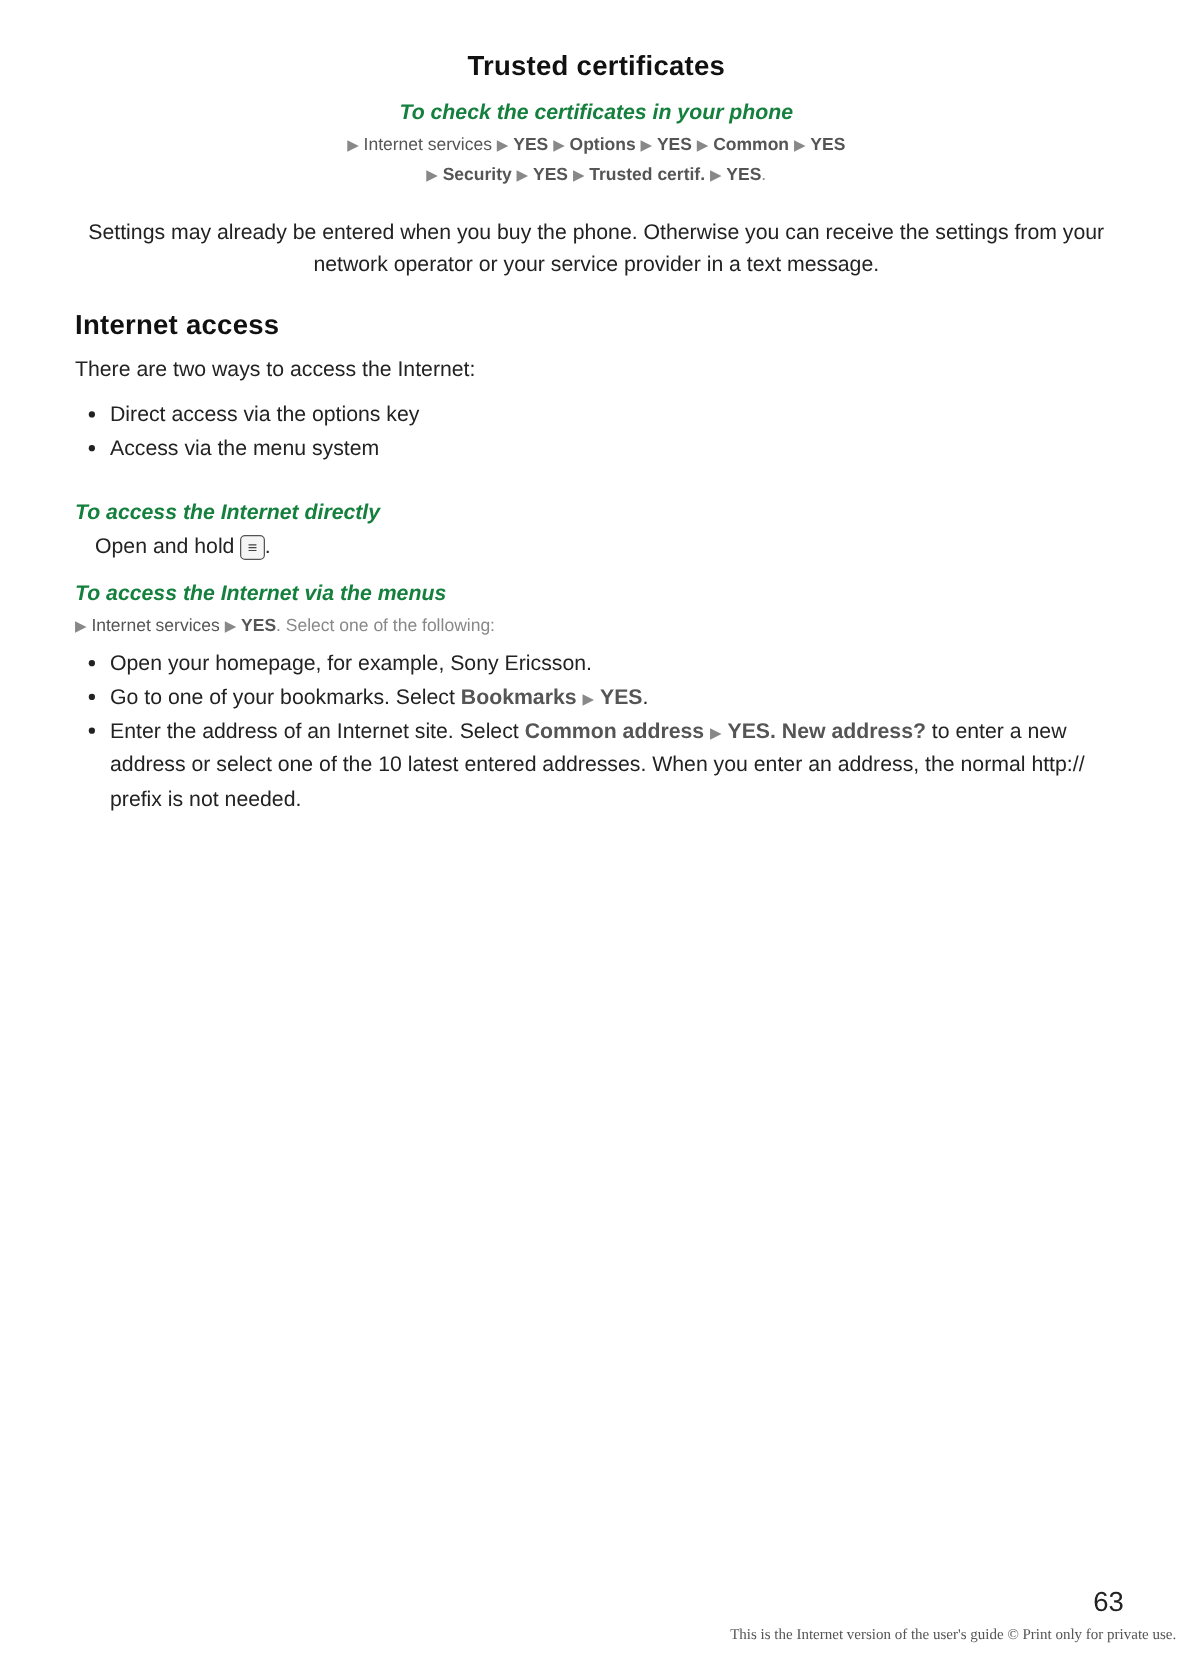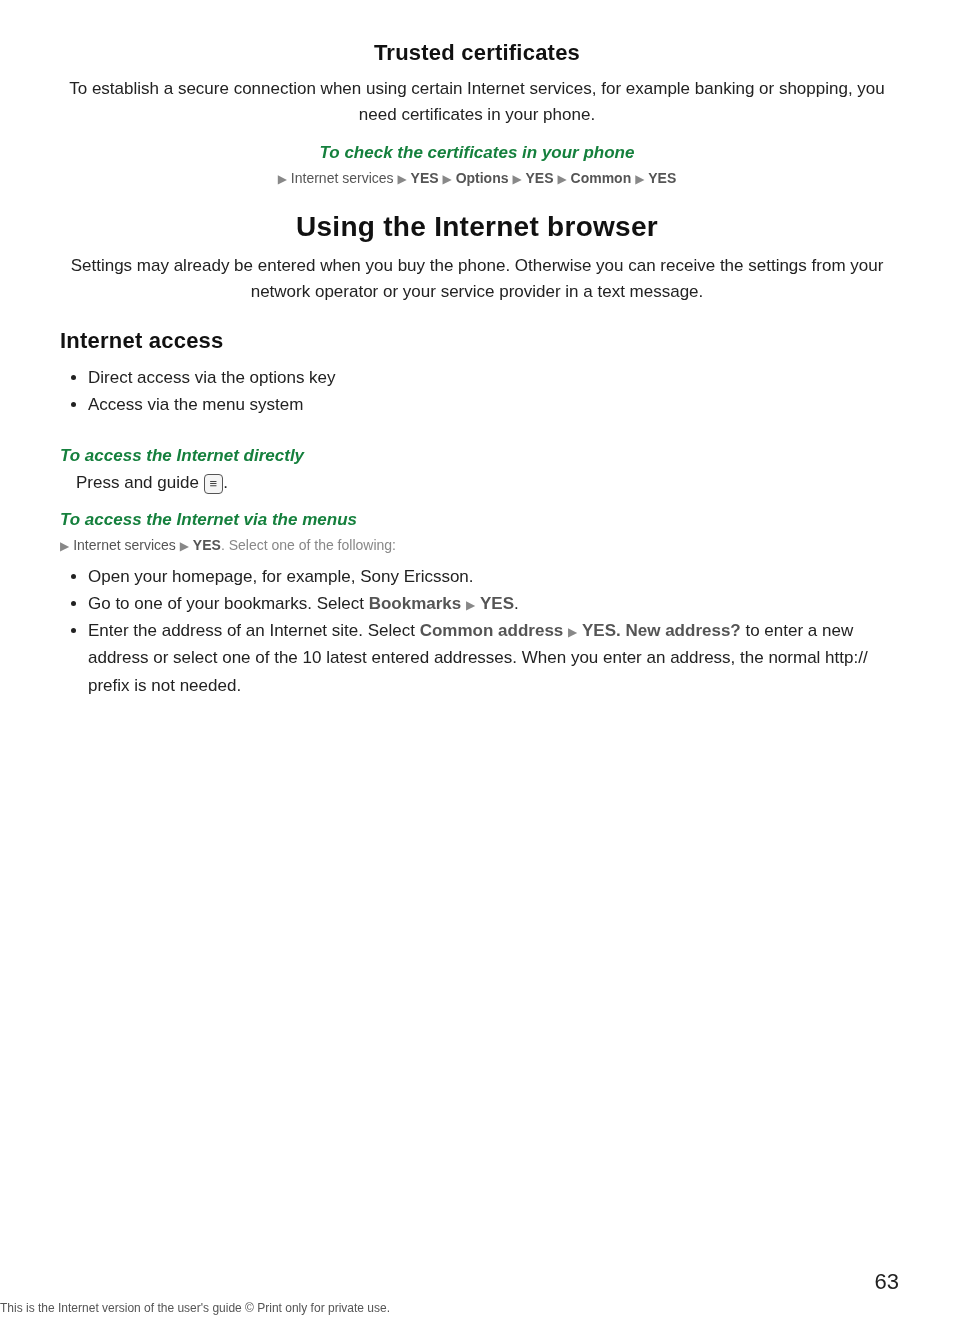--- a/index.html
+++ b/index.html
@@ -92,24 +92,25 @@
       font-size: 13px;
       color: #444;
       vertical-align: middle;
       background: #f5f5f5;
       line-height: 1.4;
     }
     .page-footer {
       position: absolute;
       bottom: 20px;
       left: 0;
-      right: 0;
-      text-align: left;
+      right: 13px;
+      text-align: right;
       font-size: 12px;
       color: #555;
+      font-family: Liberation Serif, serif;
     }
     .page-number {
       position: absolute;
       bottom: 40px;
       right: 55px;
       font-size: 22px;
       color: #222;
       font-weight: normal;
     }
     .divider-section {
@@ -119,46 +120,48 @@
     .nav-arrow {
       color: #888;
       font-size: 12px;
     }
   </style>
 </head>
 <body>
 
 <div class="section divider-section">
   <h1 class="section-title">Trusted certificates</h1>
-  <p class="body-text">To establish a secure connection when using certain Internet services, for example banking or shopping, you need certificates in your phone.</p>
 
   <div>
     <span class="italic-heading">To check the certificates in your phone</span>
     <div class="nav-line">
       <span class="nav-arrow">▶</span> <span class="nav-link">Internet services</span> <span class="nav-arrow">▶</span> <span class="nav-yes">YES</span> <span class="nav-arrow">▶</span> <span class="nav-strong">Options</span> <span class="nav-arrow">▶</span> <span class="nav-yes">YES</span> <span class="nav-arrow">▶</span> <span class="nav-strong">Common</span> <span class="nav-arrow">▶</span> <span class="nav-yes">YES</span>
     </div>
+    <div class="nav-line">
+      <span class="nav-arrow">▶</span> <span class="nav-strong">Security</span> <span class="nav-arrow">▶</span> <span class="nav-yes">YES</span> <span class="nav-arrow">▶</span> <span class="nav-strong">Trusted certif.</span> <span class="nav-arrow">▶</span> <span class="nav-yes">YES</span>.
+    </div>
   </div>
 </div>
 
 <div class="section divider-section">
-  <h2 class="section-title">Using the Internet browser</h2>
   <p class="body-text">Settings may already be entered when you buy the phone. Otherwise you can receive the settings from your network operator or your service provider in a text message.</p>
 </div>
 
 <div class="section">
   <h1 class="section-title">Internet access</h1>
+  <p class="body-text">There are two ways to access the Internet:</p>
   <ul class="bullet-list">
     <li>Direct access via the options key</li>
     <li>Access via the menu system</li>
   </ul>
 
   <div style="margin-top:28px;">
     <span class="italic-heading">To access the Internet directly</span>
     <p class="body-text" style="margin-left:16px;">
-      <span>Press and guide</span> <span class="key-icon">≡</span>.
+      <span>Open and hold</span> <span class="key-icon">≡</span>.
     </p>
   </div>
 
   <div style="margin-top:14px;">
     <span class="italic-heading">To access the Internet via the menus</span>
     <div class="nav-line">
       <span class="nav-arrow">▶</span> <span class="nav-link">Internet services</span> <span class="nav-arrow">▶</span> <span class="nav-yes">YES</span>. Select one of the following:
     </div>
     <ul class="bullet-list" style="margin-top:6px;">
       <li>Open your homepage, for example, Sony Ericsson.</li>

